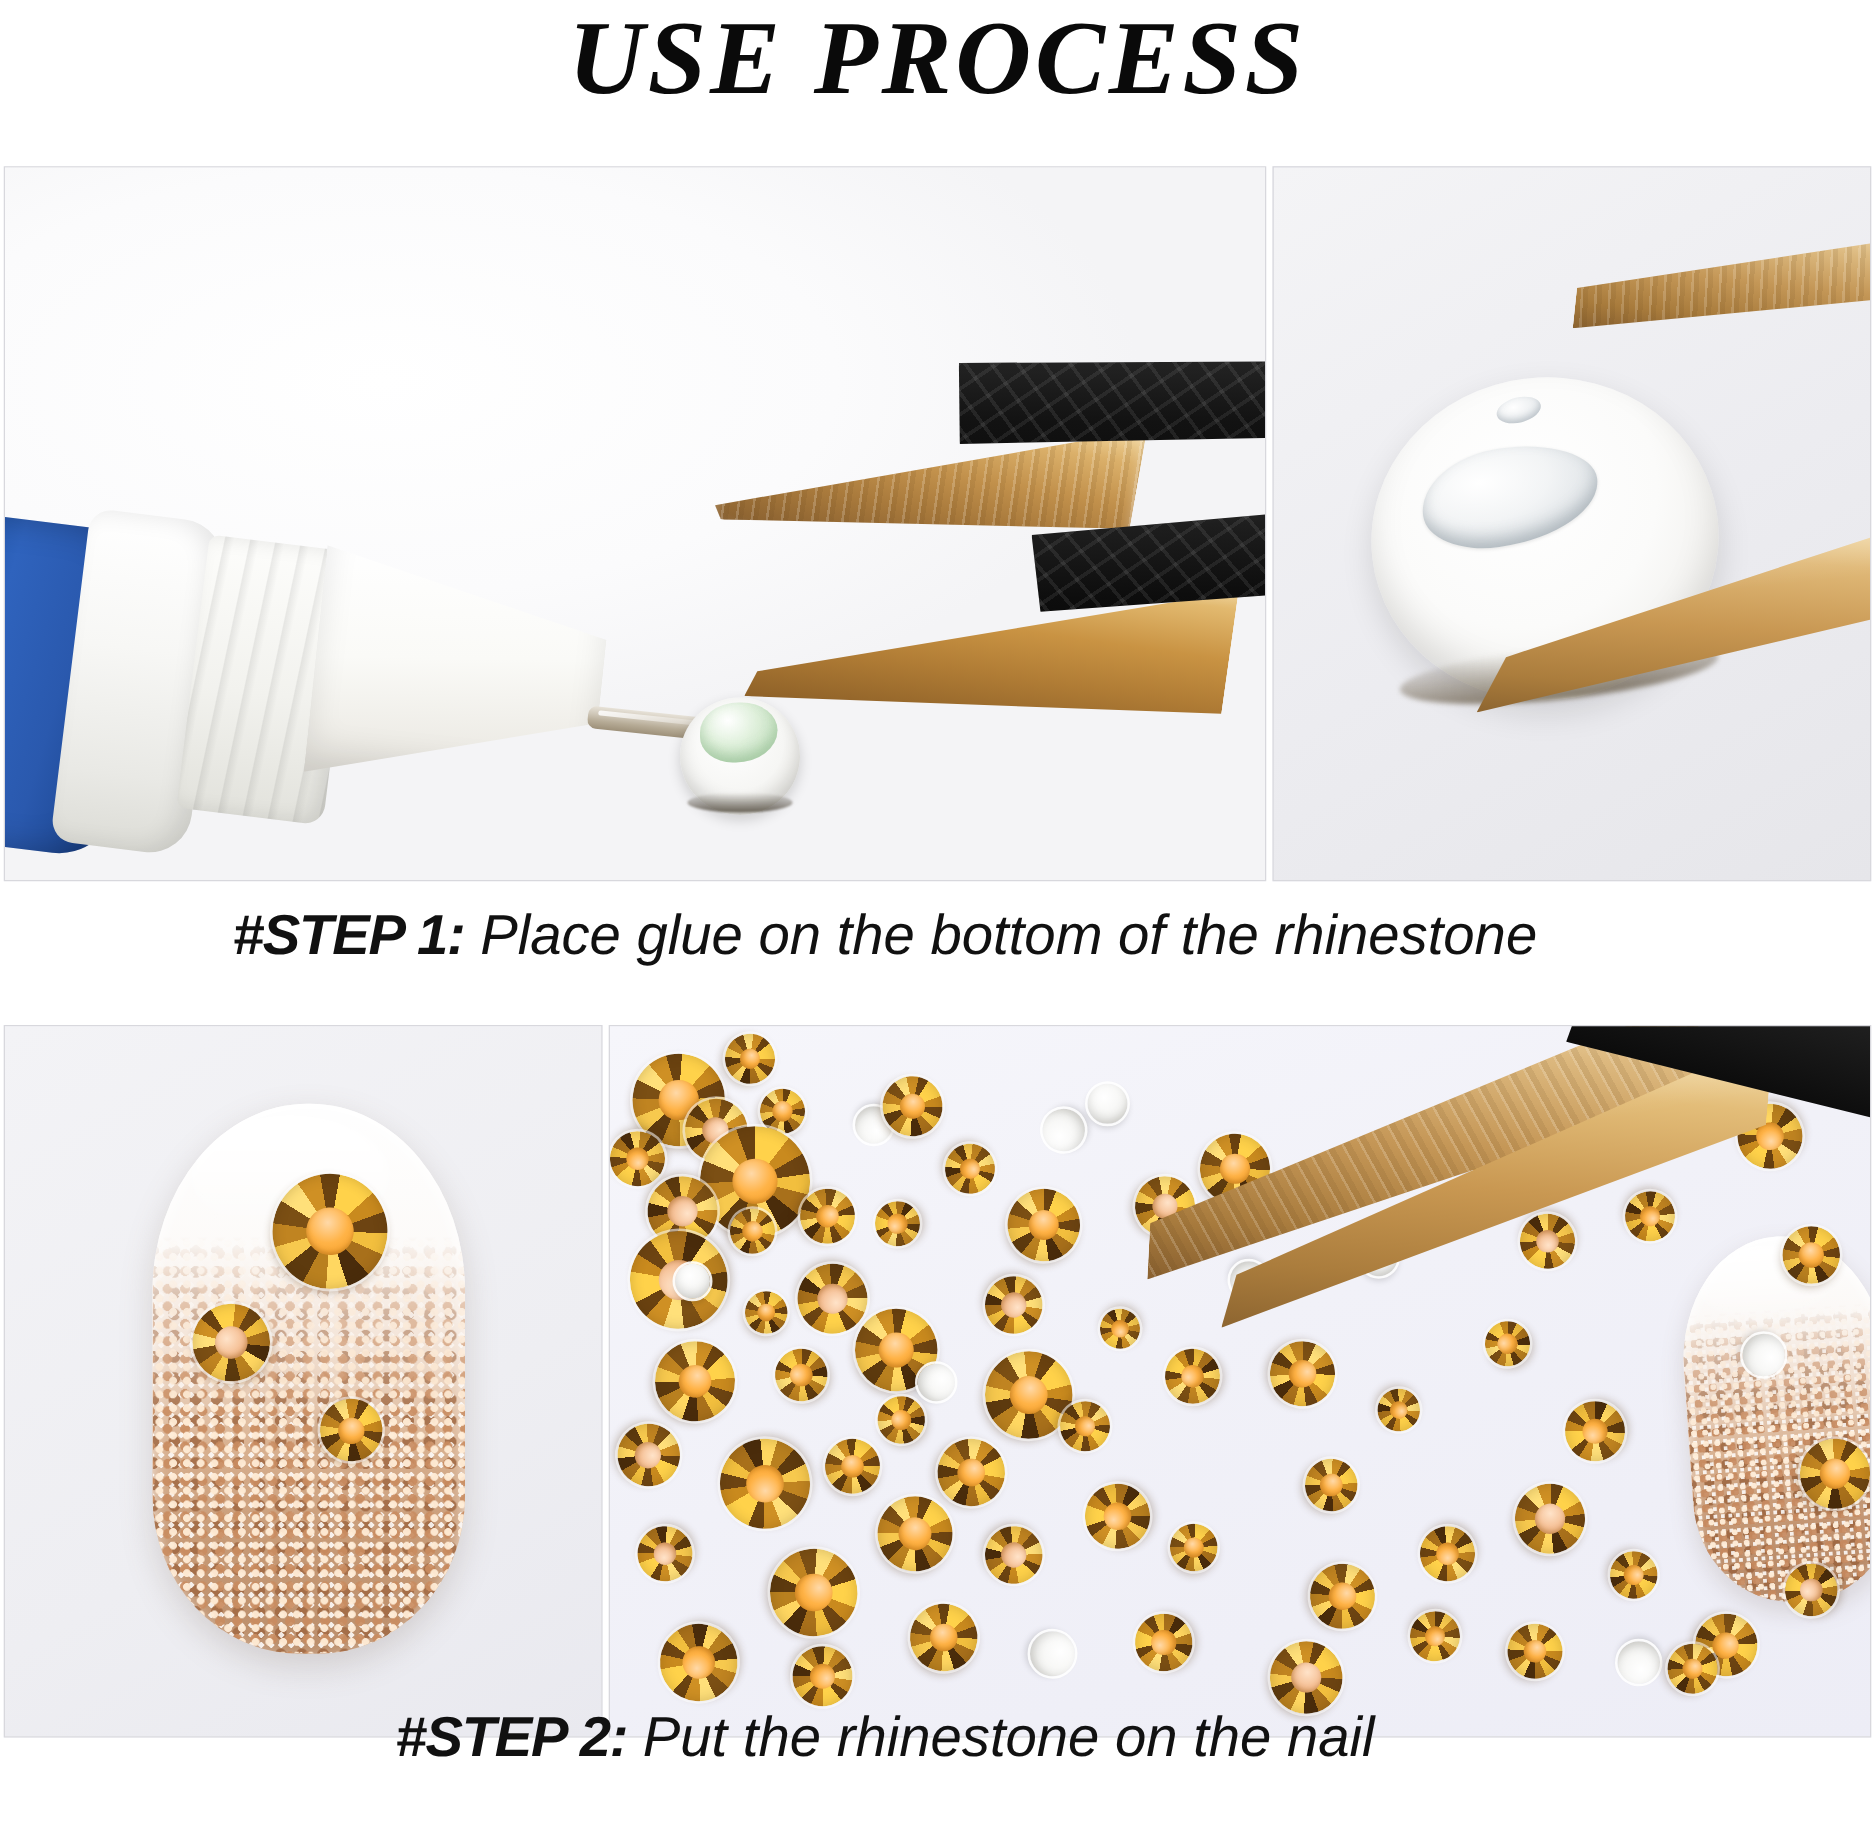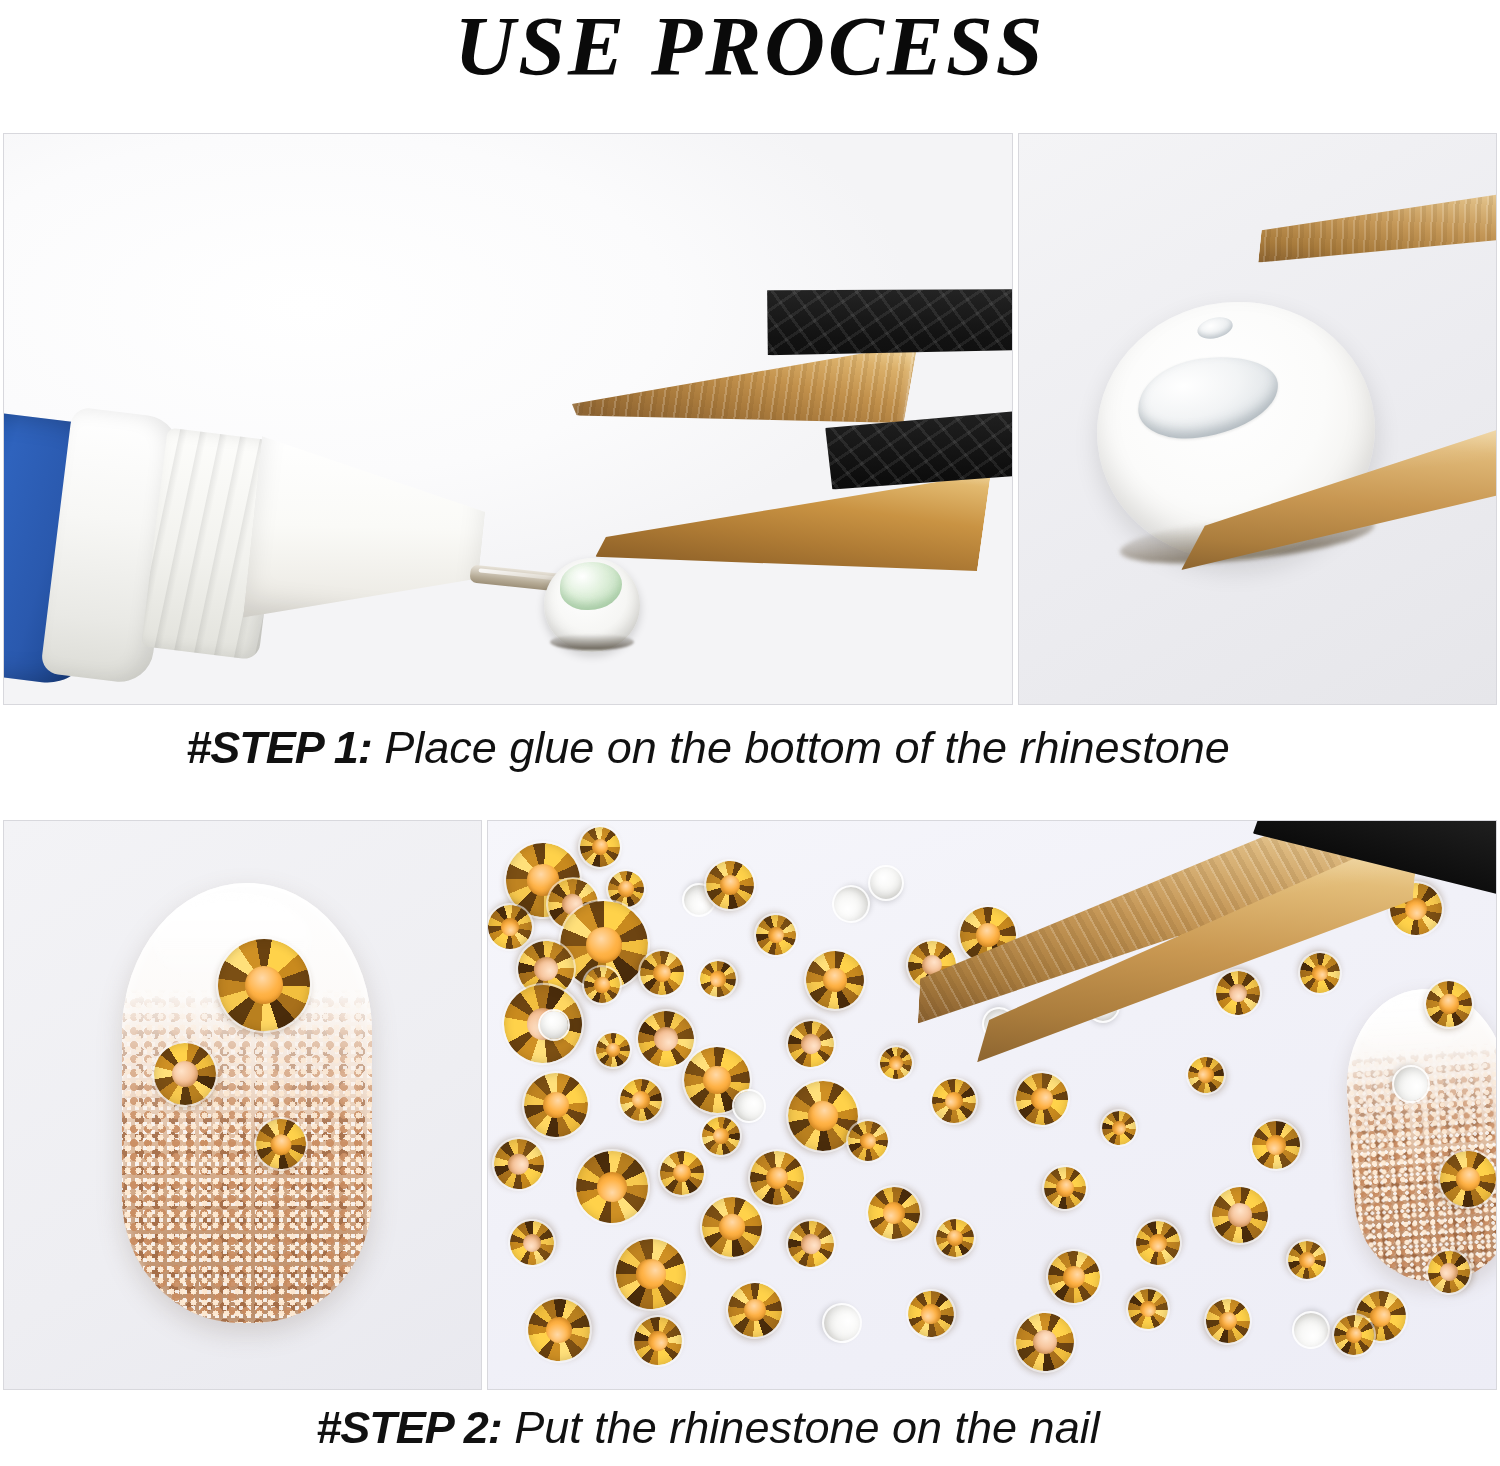--- a/index.html
+++ b/index.html
@@ -30,21 +30,21 @@
   .p4{width:1010px;background:#f2f2f8;}
 
   
   .caption{
     position:absolute;left:0;width:1416px;
     font-family:"Liberation Sans",sans-serif;
     font-style:italic;font-size:45px;color:#111;
     text-align:center;white-space:nowrap;
   }
   .cap-1{top:722px;}
-  .cap-2{top:1402px;}
+  .cap-2{top:1364px;}
   .caption .lead{font-weight:bold;letter-spacing:-1px;}
   .caption .body{font-weight:400;}
 
   
   .p1-bg{position:absolute;inset:0;
     background:
       radial-gradient(ellipse 60% 50% at 30% 30%, #ffffff 0%, #fbfbfc 60%, #f4f4f6 100%);}
 
   
   .bottle-blue{

